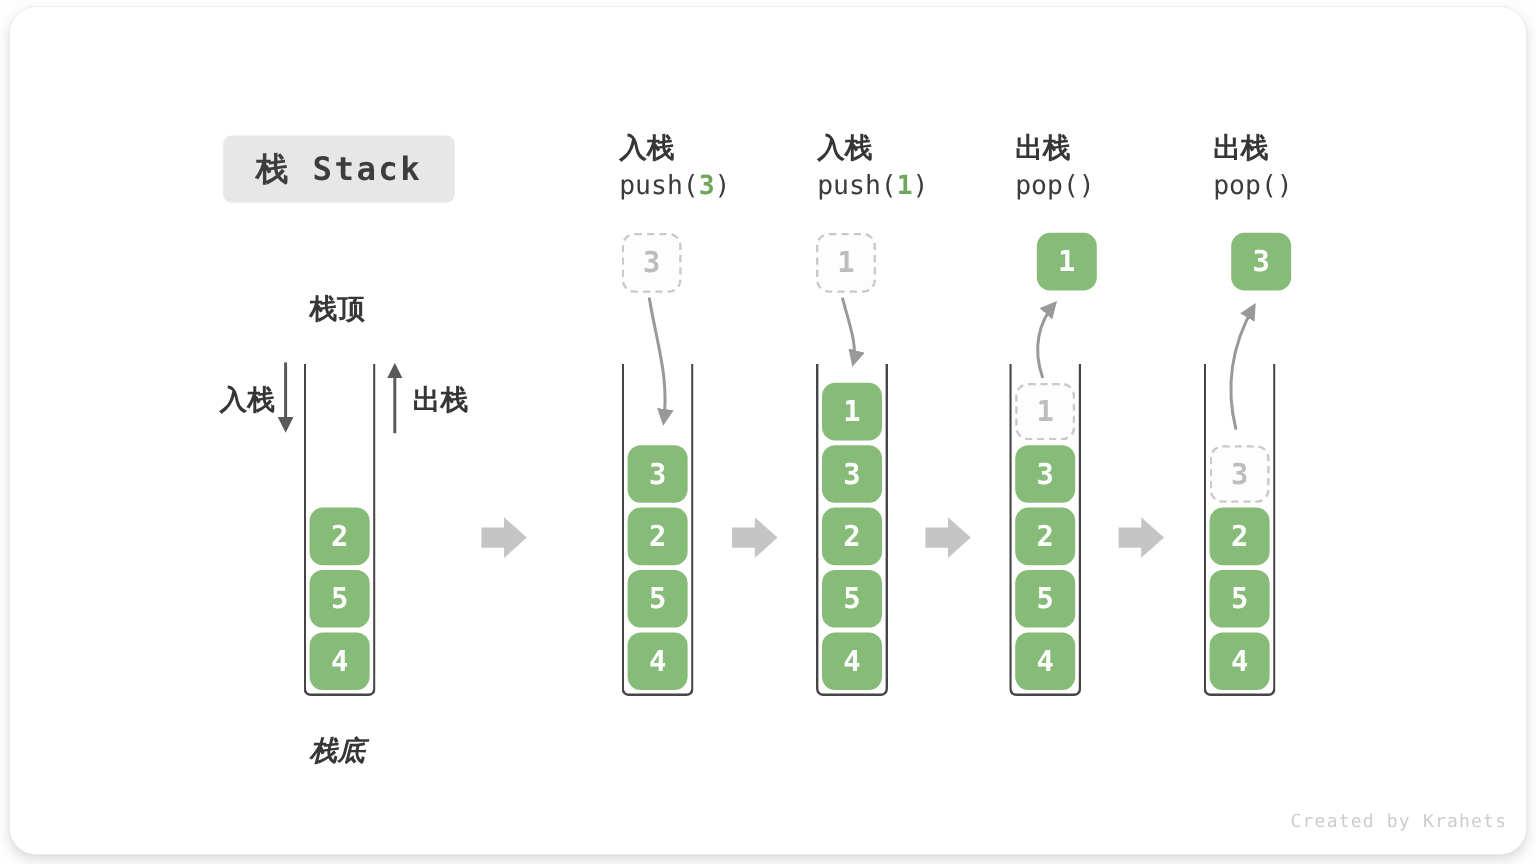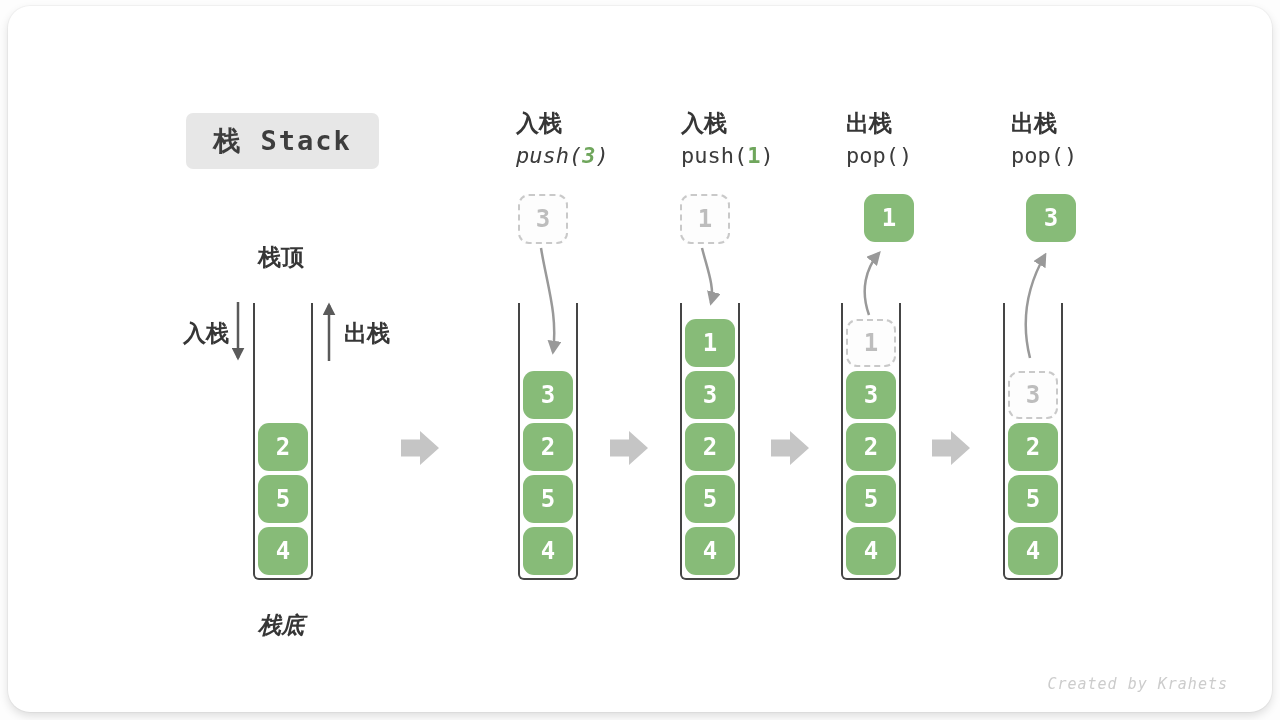--- a/index.html
+++ b/index.html
@@ -18,22 +18,22 @@
   .stack-container{border-left:2px solid #454545;border-right:2px solid #454545;
     border-bottom:2px solid #454545;border-radius:0 0 6px 6px;background:#ffffff;box-sizing:border-box;}
   .cell{width:50px;height:48px;border-radius:11px;display:flex;align-items:center;justify-content:center;
     font-family:"DejaVu Sans Mono","Liberation Mono",monospace;font-size:24px;font-weight:700;box-sizing:border-box;}
   .cell.solid{color:#ffffff;}
   .cell.ghost{border:2px dashed #c9c9c9;background:#fdfdfd;color:#bdbdbd;}
   .float-box{width:50px;border-radius:11px;display:flex;align-items:center;justify-content:center;
     font-family:"DejaVu Sans Mono","Liberation Mono",monospace;font-size:24px;font-weight:700;box-sizing:border-box;}
   .float-box.ghost{height:50px;border:2px dashed #c9c9c9;background:#fdfdfd;color:#bdbdbd;}
   .float-box.solid{height:48px;color:#ffffff;}
-  .watermark{right:52px;top:675px;font-family:"DejaVu Sans Mono","Liberation Mono",monospace;
-    font-size:15px;color:#cccccc;letter-spacing:1px;font-style:italic;}
+  .watermark{right:24px;top:675px;font-family:"DejaVu Sans Mono","Liberation Mono",monospace;
+    font-size:15px;color:#cccccc;letter-spacing:1px;}
   svg.overlay{left:0;top:0;width:1280px;height:720px;pointer-events:none;z-index:6;}
   .gap-arrow{z-index:2;}
 </style>
 </head>
 <body>
 
 <div class="card">
   <div class="layer">
 
     <div class="abs title-badge">栈 Stack</div>
@@ -45,21 +45,21 @@
 
     <div id="stages">
         <div class="abs stack-container" style="left: 253px; top: 303px; width: 60px; height: 277px;"></div>
         <div class="abs cell solid" style="left: 258px; top: 423px; background: rgb(135, 187, 120);">2</div>
         <div class="abs cell solid" style="left: 258px; top: 475px; background: rgb(135, 187, 120);">5</div>
         <div class="abs cell solid" style="left: 258px; top: 527px; background: rgb(135, 187, 120);">4</div>
         <div class="abs gap-arrow" style="left: 401px; top: 431px;"><svg width="38" height="34">
             <polygon points="0,8.5 19,8.5 19,0 38,17 19,34 19,25.5 0,25.5" fill="#c5c5c5"></polygon>
           </svg></div>
         <div class="abs cjk-label" style="left: 516px; top: 108px;">入栈</div>
-        <div class="abs code-line" style="left: 516px; top: 143px; font-style: italic;"><span>push(</span><span class="code-arg" style="color: rgb(111, 166, 92);">3</span><span>)</span></div>
+        <div class="abs code-line" style="left: 516px; top: 143px;"><span>push(</span><span class="code-arg" style="color: rgb(111, 166, 92);">3</span><span>)</span></div>
         <div class="abs float-box ghost" style="left: 518px; top: 194px;">3</div>
         <div class="abs stack-container" style="left: 518px; top: 303px; width: 60px; height: 277px;"></div>
         <div class="abs cell solid" style="left: 523px; top: 371px; background: rgb(135, 187, 120);">3</div>
         <div class="abs cell solid" style="left: 523px; top: 423px; background: rgb(135, 187, 120);">2</div>
         <div class="abs cell solid" style="left: 523px; top: 475px; background: rgb(135, 187, 120);">5</div>
         <div class="abs cell solid" style="left: 523px; top: 527px; background: rgb(135, 187, 120);">4</div>
         <div class="abs gap-arrow" style="left: 610px; top: 431px;"><svg width="38" height="34">
             <polygon points="0,8.5 19,8.5 19,0 38,17 19,34 19,25.5 0,25.5" fill="#c5c5c5"></polygon>
           </svg></div>
         <div class="abs cjk-label" style="left: 681px; top: 108px;">入栈</div>

